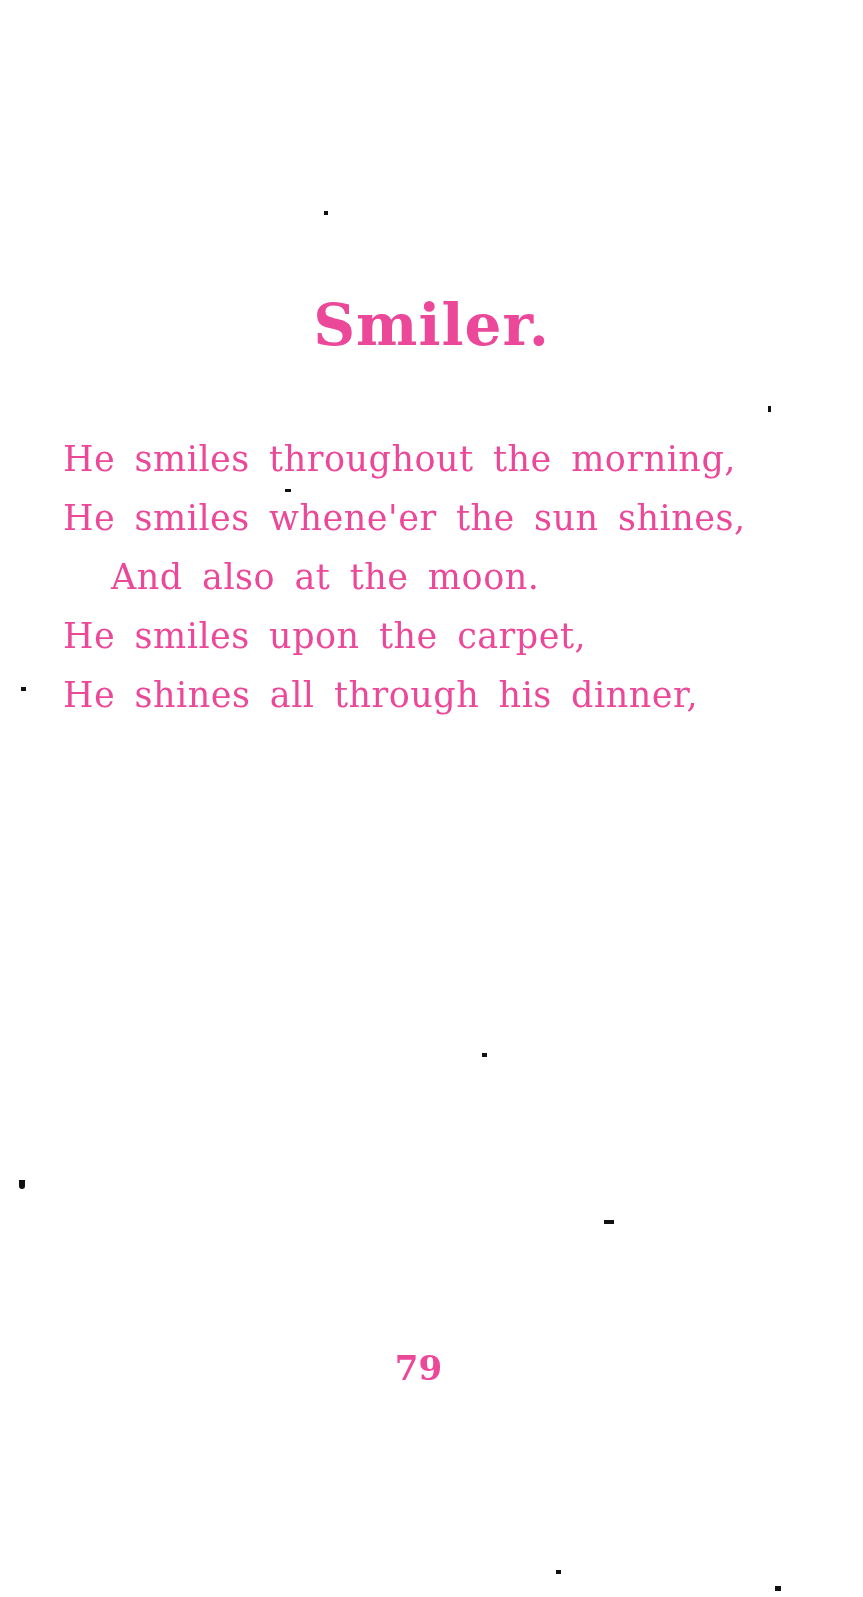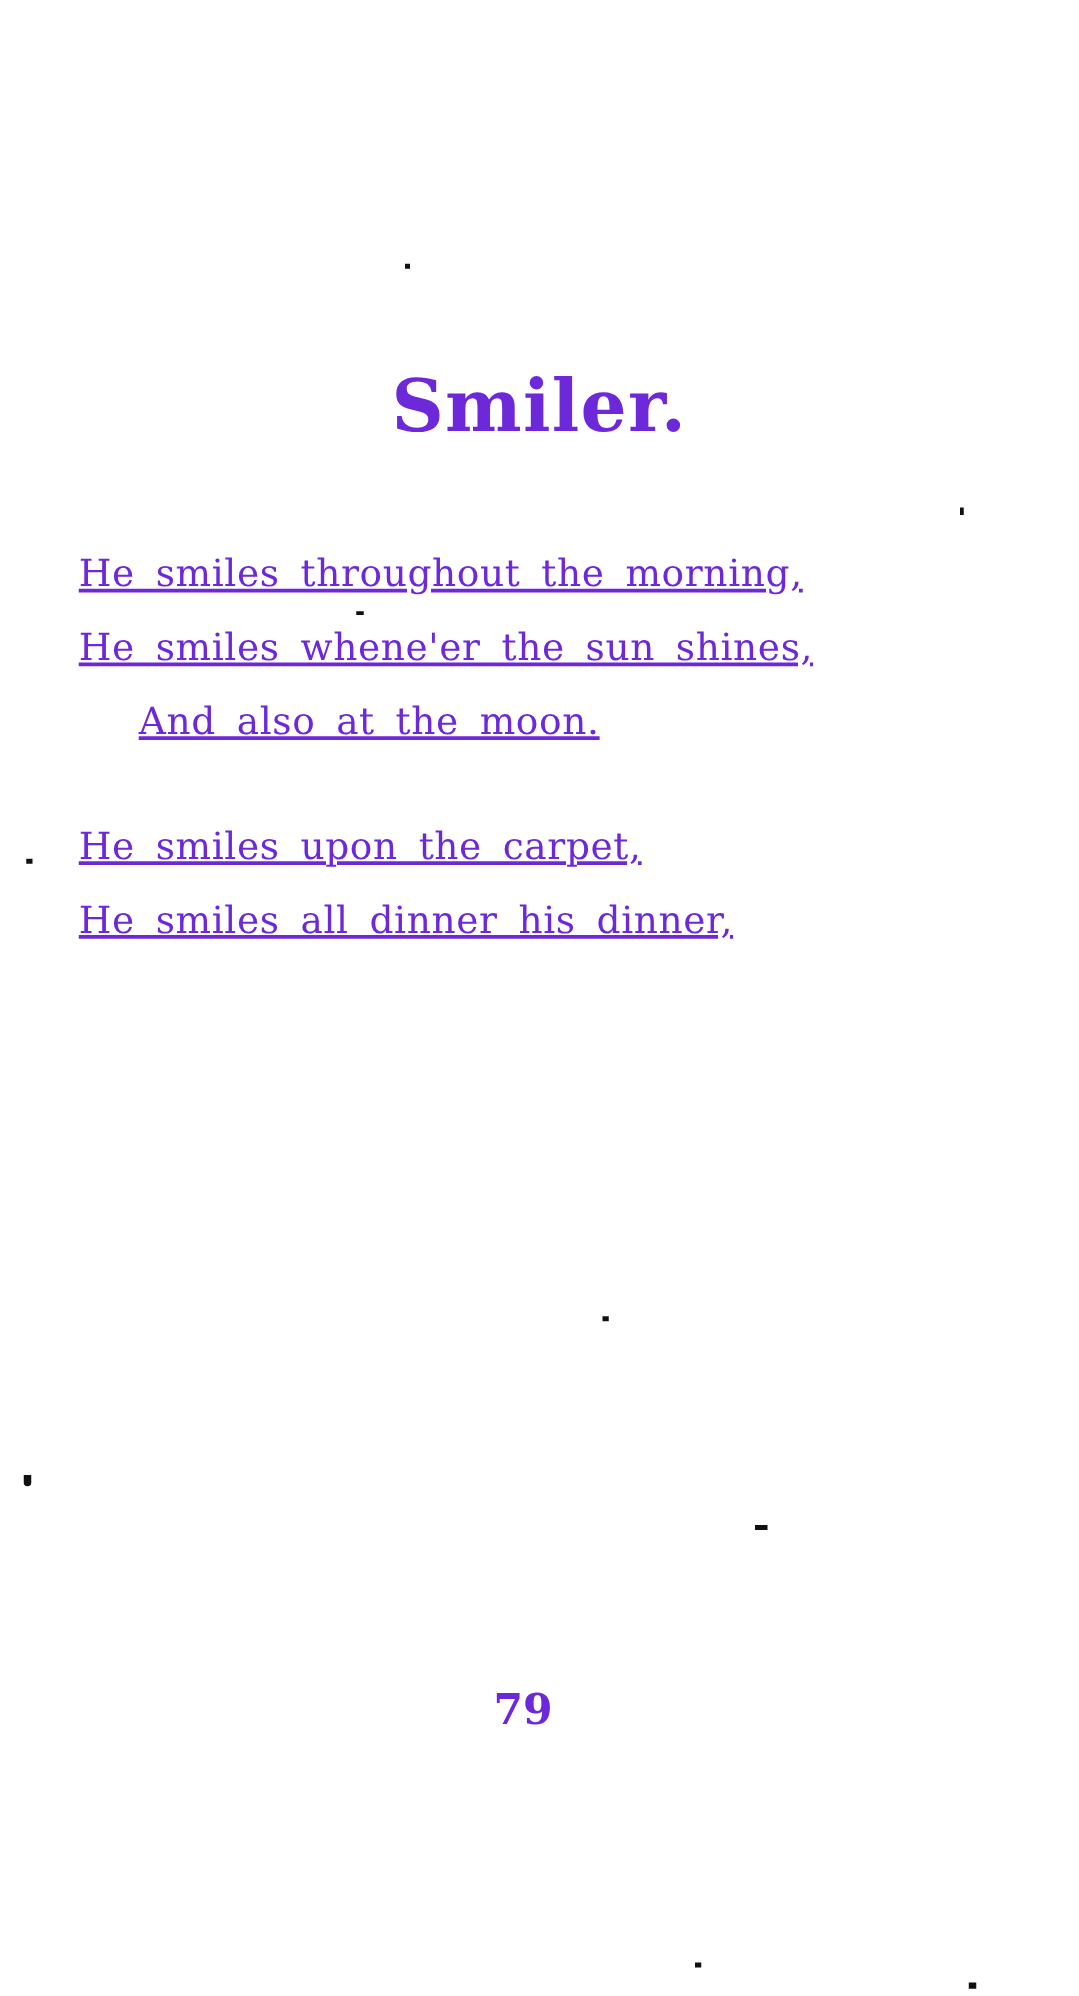--- a/index.html
+++ b/index.html
@@ -5,21 +5,21 @@
   html, body {
     margin: 0;
     padding: 0;
     background: #ffffff;
   }
   .page {
     position: relative;
     width: 863px;
     height: 1597px;
     background: #ffffff;
-    color: #6d28d9;
+    color: #ec4899;
     font-family: "DejaVu Serif", "Liberation Serif", serif;
     overflow: hidden;
   }
   .poem-title {
     position: absolute;
     top: 296px;
     left: 0;
     width: 100%;
     margin: 0;
     text-align: center;
@@ -29,32 +29,30 @@
     line-height: 1;
   }
   .poem {
     position: absolute;
     top: 430px;
     left: 63px;
     right: 10px;
   }
   .poem .line {
     margin: 0;
-    font-size: 30px;
+    font-size: 35px;
     line-height: 59px;
     white-space: nowrap;
     word-spacing: 0.22em;
     letter-spacing: 0.5px;
-    text-decoration: underline;
   }
   .poem .line.indent {
     padding-left: 48px;
   }
   .poem .stanza.second {
-    margin-top: 41px;
   }
   .page-number {
     position: absolute;
     top: 1348px;
     left: -13px;
     width: 100%;
     text-align: center;
     font-size: 34px;
     font-weight: bold;
     line-height: 1.2;
@@ -72,21 +70,21 @@
   <h1 class="poem-title">Smiler.</h1>
 
   <div class="poem">
     <div class="stanza">
       <p class="line">He smiles throughout the morning,</p>
       <p class="line">He smiles whene'er the sun shines,</p>
       <p class="line indent">And also at the moon.</p>
     </div>
     <div class="stanza second">
       <p class="line">He smiles upon the carpet,</p>
-      <p class="line">He smiles all dinner his dinner,</p>
+      <p class="line">He shines all through his dinner,</p>
     </div>
   </div>
 
   <div class="page-number">79</div>
 
   <div class="speck" style="left:324px; top:211px; width:4px;  height:4px;"></div>
   <div class="speck" style="left:768px; top:406px; width:3px;  height:6px;"></div>
   <div class="speck" style="left:285px; top:489px; width:6px;  height:3px;"></div>
   <div class="speck" style="left:21px;  top:687px; width:5px;  height:4px;"></div>
   <div class="speck" style="left:482px; top:1053px; width:5px; height:4px;"></div>

